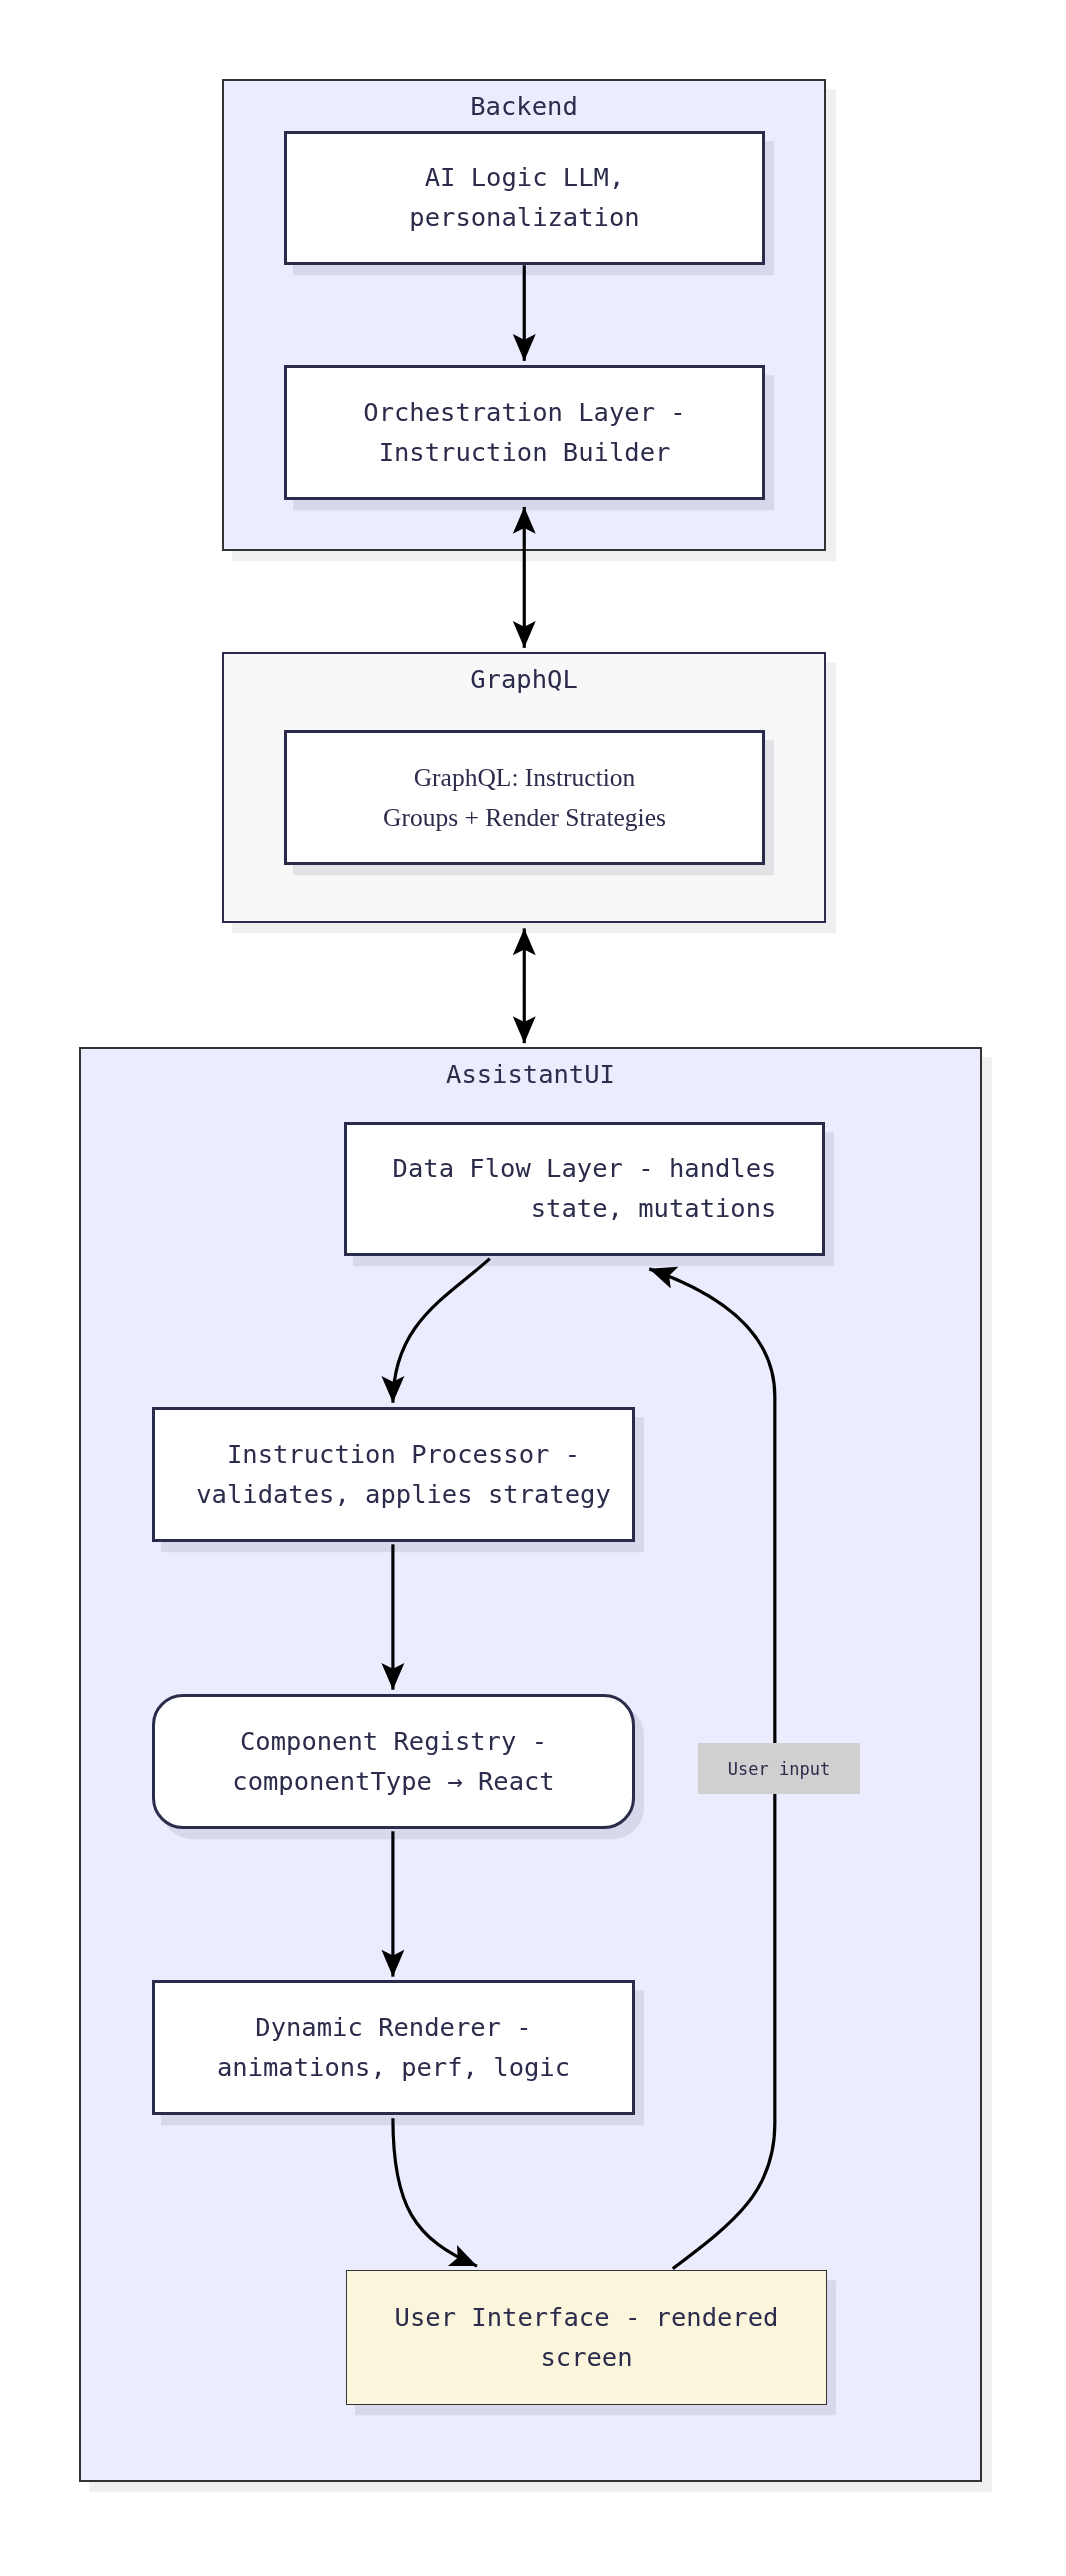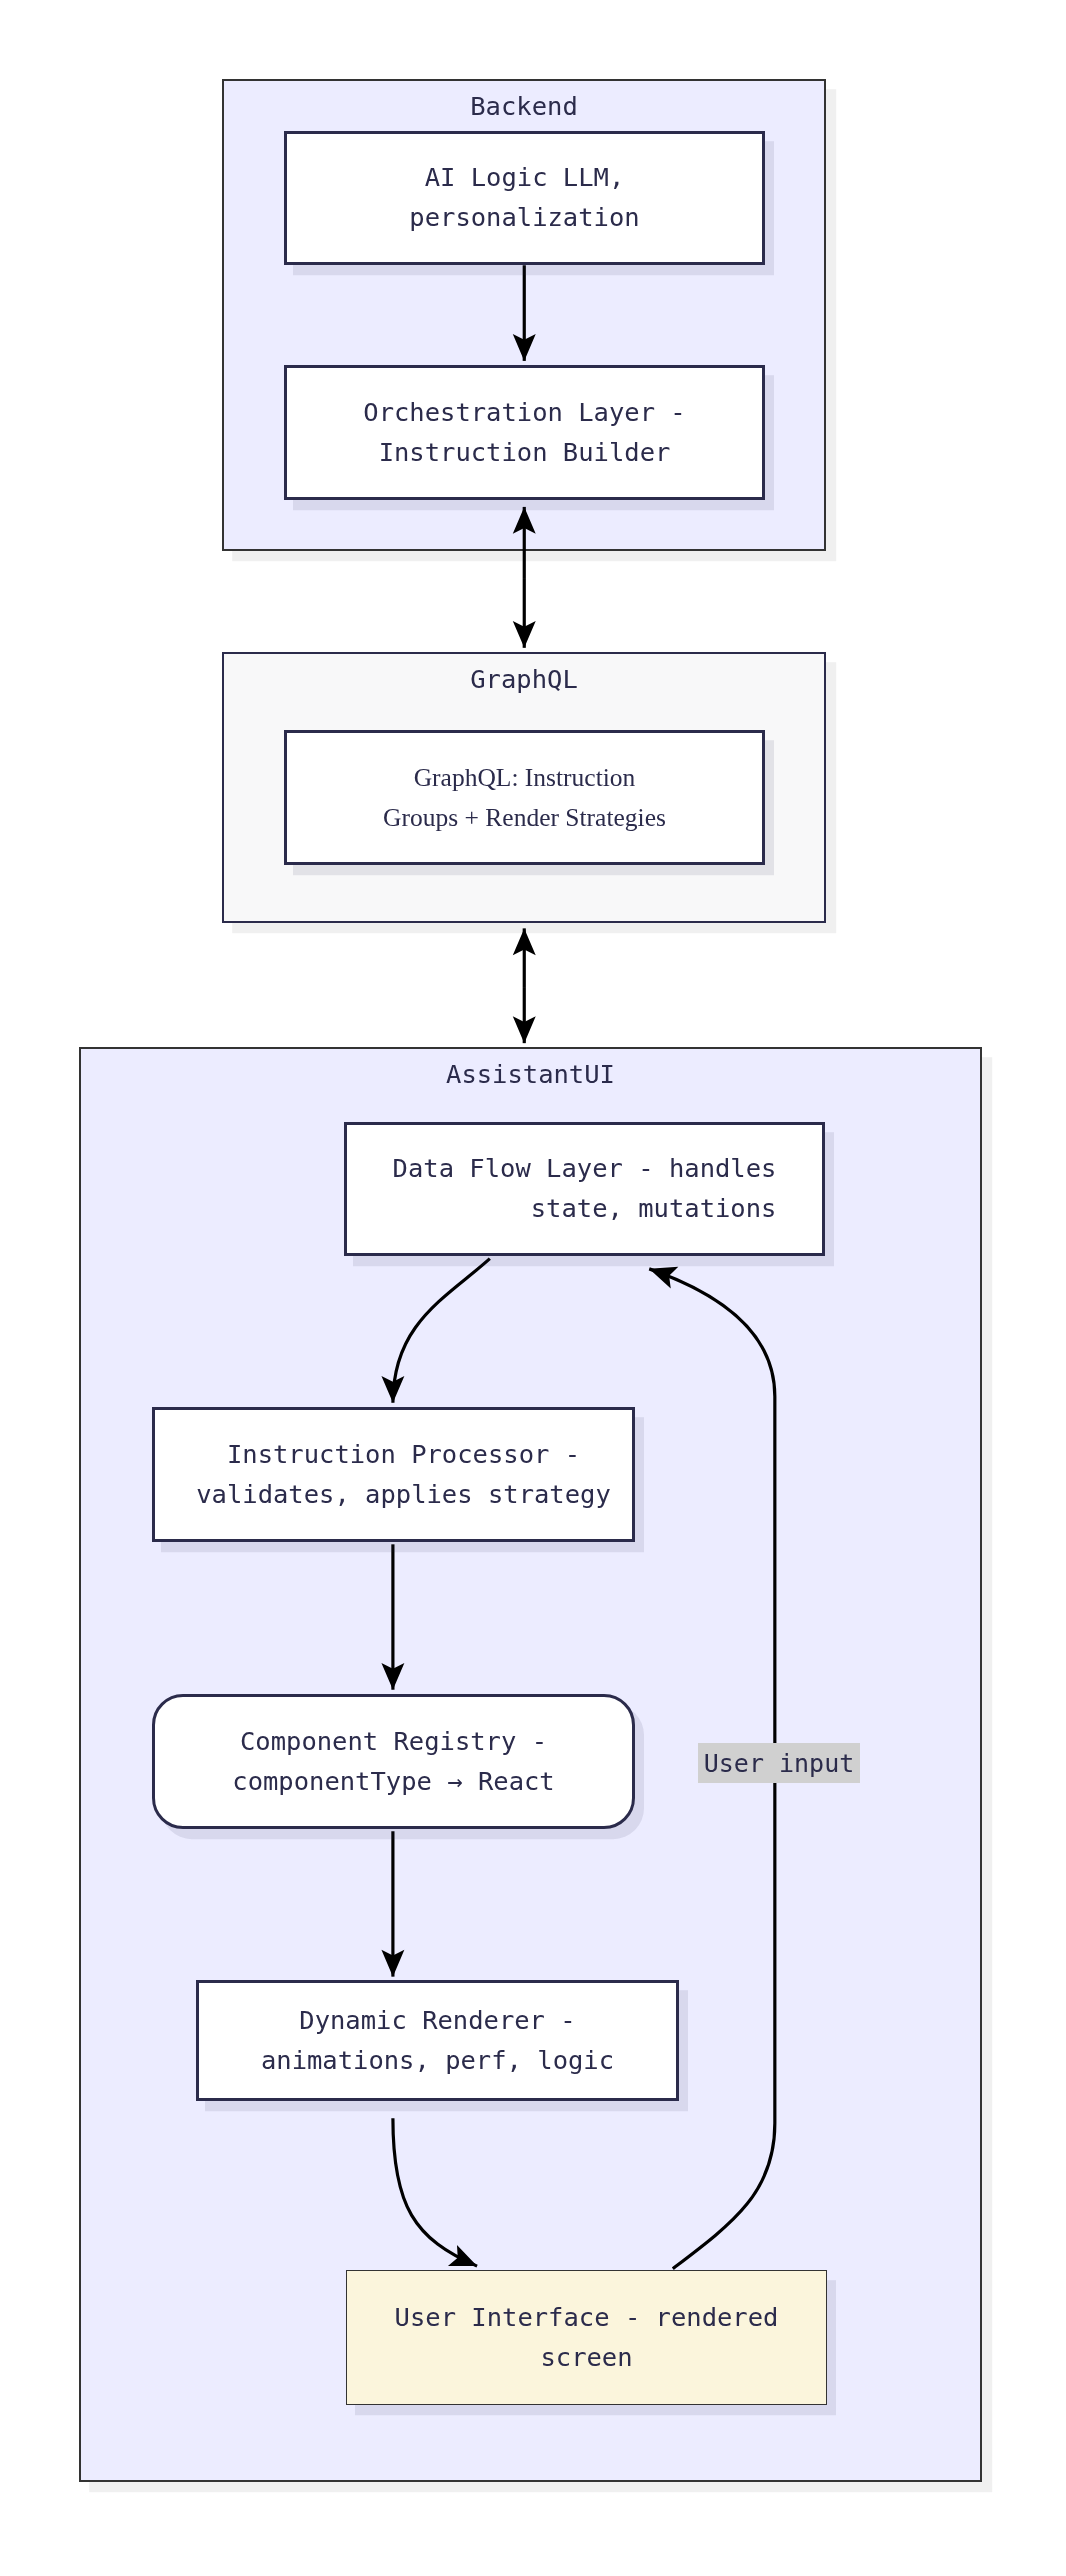--- a/index.html
+++ b/index.html
@@ -75,37 +75,37 @@
     line-height: 1.55;
     white-space: pre-line;
     color: var(--node-text, #2b2b4b);
   }
   .node-ai-logic              { left: 284px; top: 131px;  width: 481px; height: 134px; }
   .node-orchestration         { left: 284px; top: 365px;  width: 481px; height: 135px; }
   .node-graphql-api           { left: 284px; top: 730px; width: 481px; height: 135px; font-family: Liberation Serif, serif; }
   .node-data-flow             { left: 344px; top: 1122px; width: 481px; height: 134px; text-align: right; }
   .node-instruction-processor { left: 152px; top: 1407px; width: 483px; height: 135px; padding-left: 20px; }
   .node-component-registry    { left: 152px; top: 1694px; width: 483px; height: 135px; border-radius: 31px; }
-  .node-dynamic-renderer      { left: 152px; top: 1980px; width: 483px; height: 121px; margin-left: 44px; }
+  .node-dynamic-renderer      { left: 152px; top: 1980px; width: 483px; height: 135px; }
   .node-user-interface        {
     left: 346px; top: 2270px; width: 481px; height: 135px;
     background: var(--ui-fill, #fbf5dc);
     border: 1.9px solid var(--ui-border, #333333);
   }
 
   
   .edge-label {
     position: absolute;
     z-index: 4;
-    left: 698px; top: 1743px; width: 162px; height: 40px;
+    left: 698px; top: 1743px; width: 162px; height: 51px;
     background: var(--label-bg, #d0d0d0);
     display: flex;
     align-items: center;
     justify-content: center;
-    font-size: 25px;
+    font-size: 17px;
     color: var(--node-text, #2b2b4b);
   }
 </style>
 </head>
 <body>
 
 <div id="canvas">
 
   <div class="cluster cluster-backend">
     <div class="cluster-title">Backend</div>

